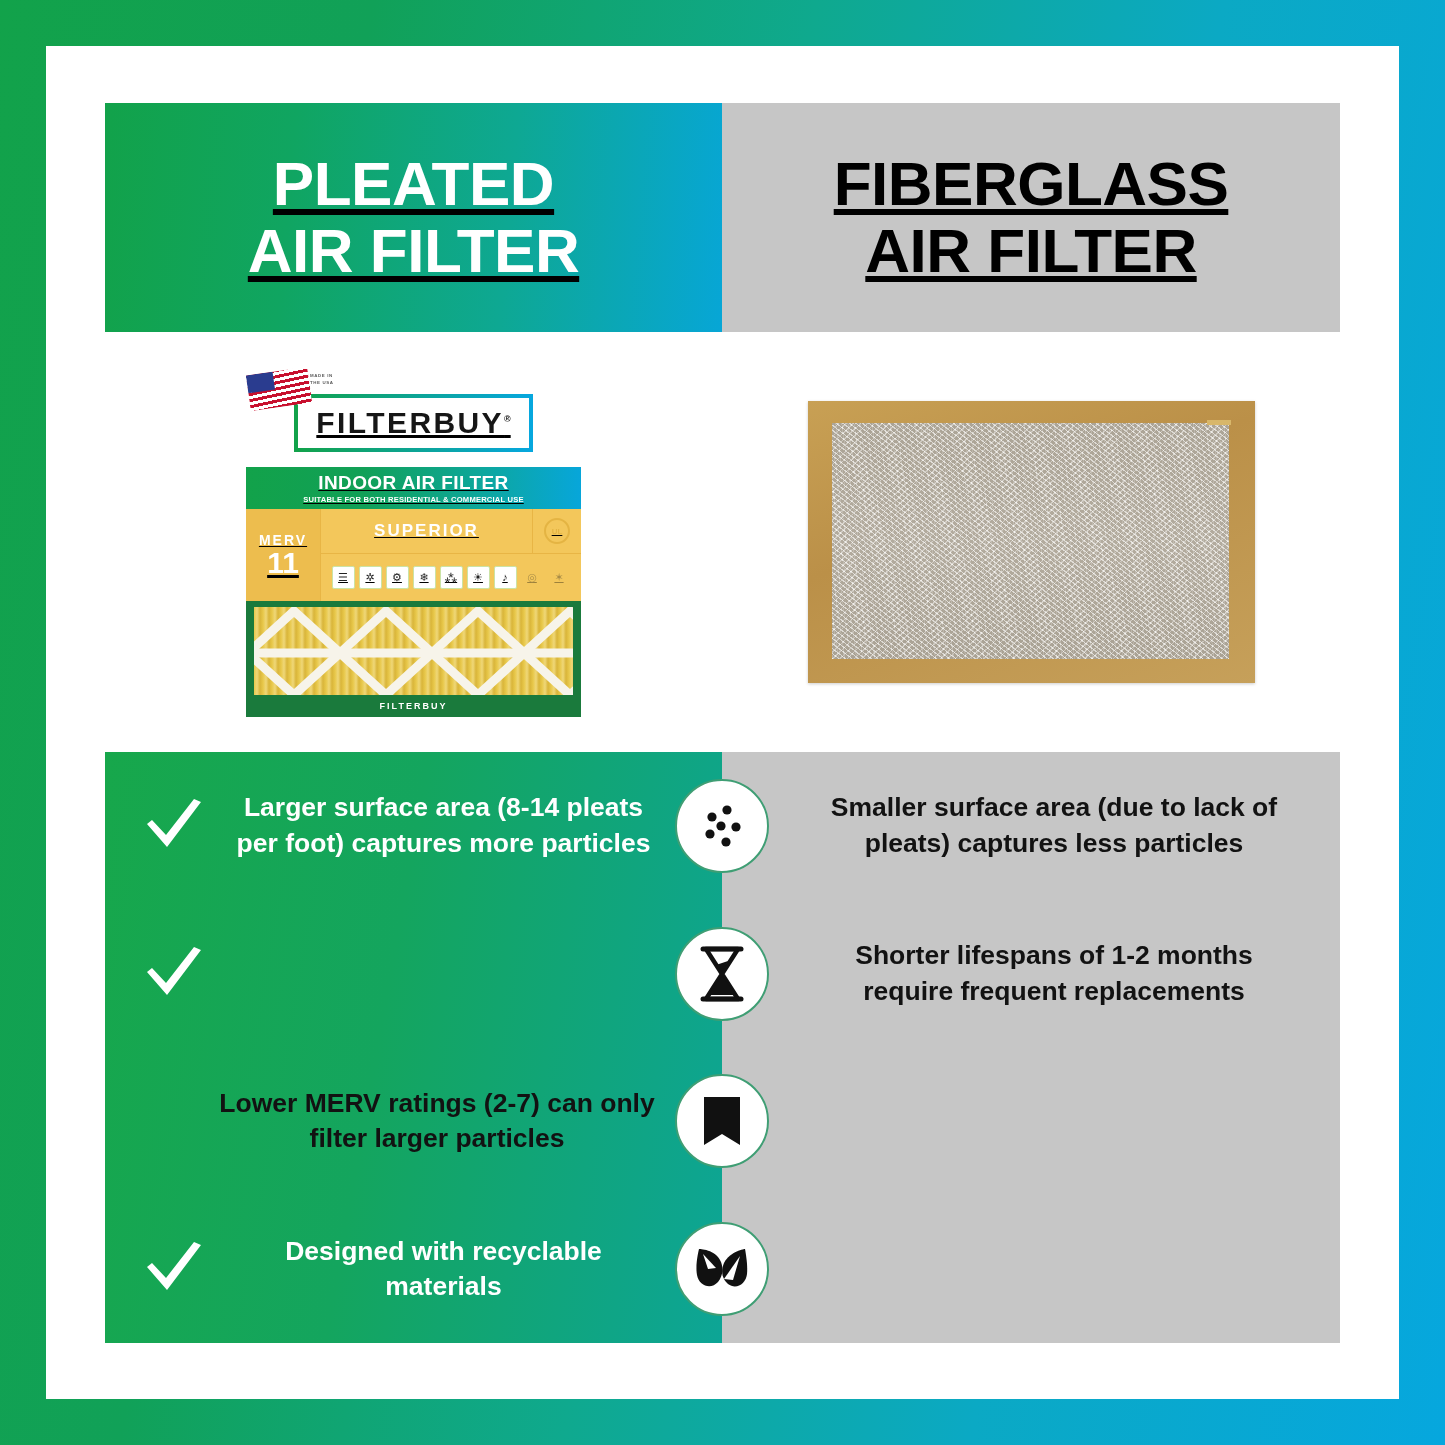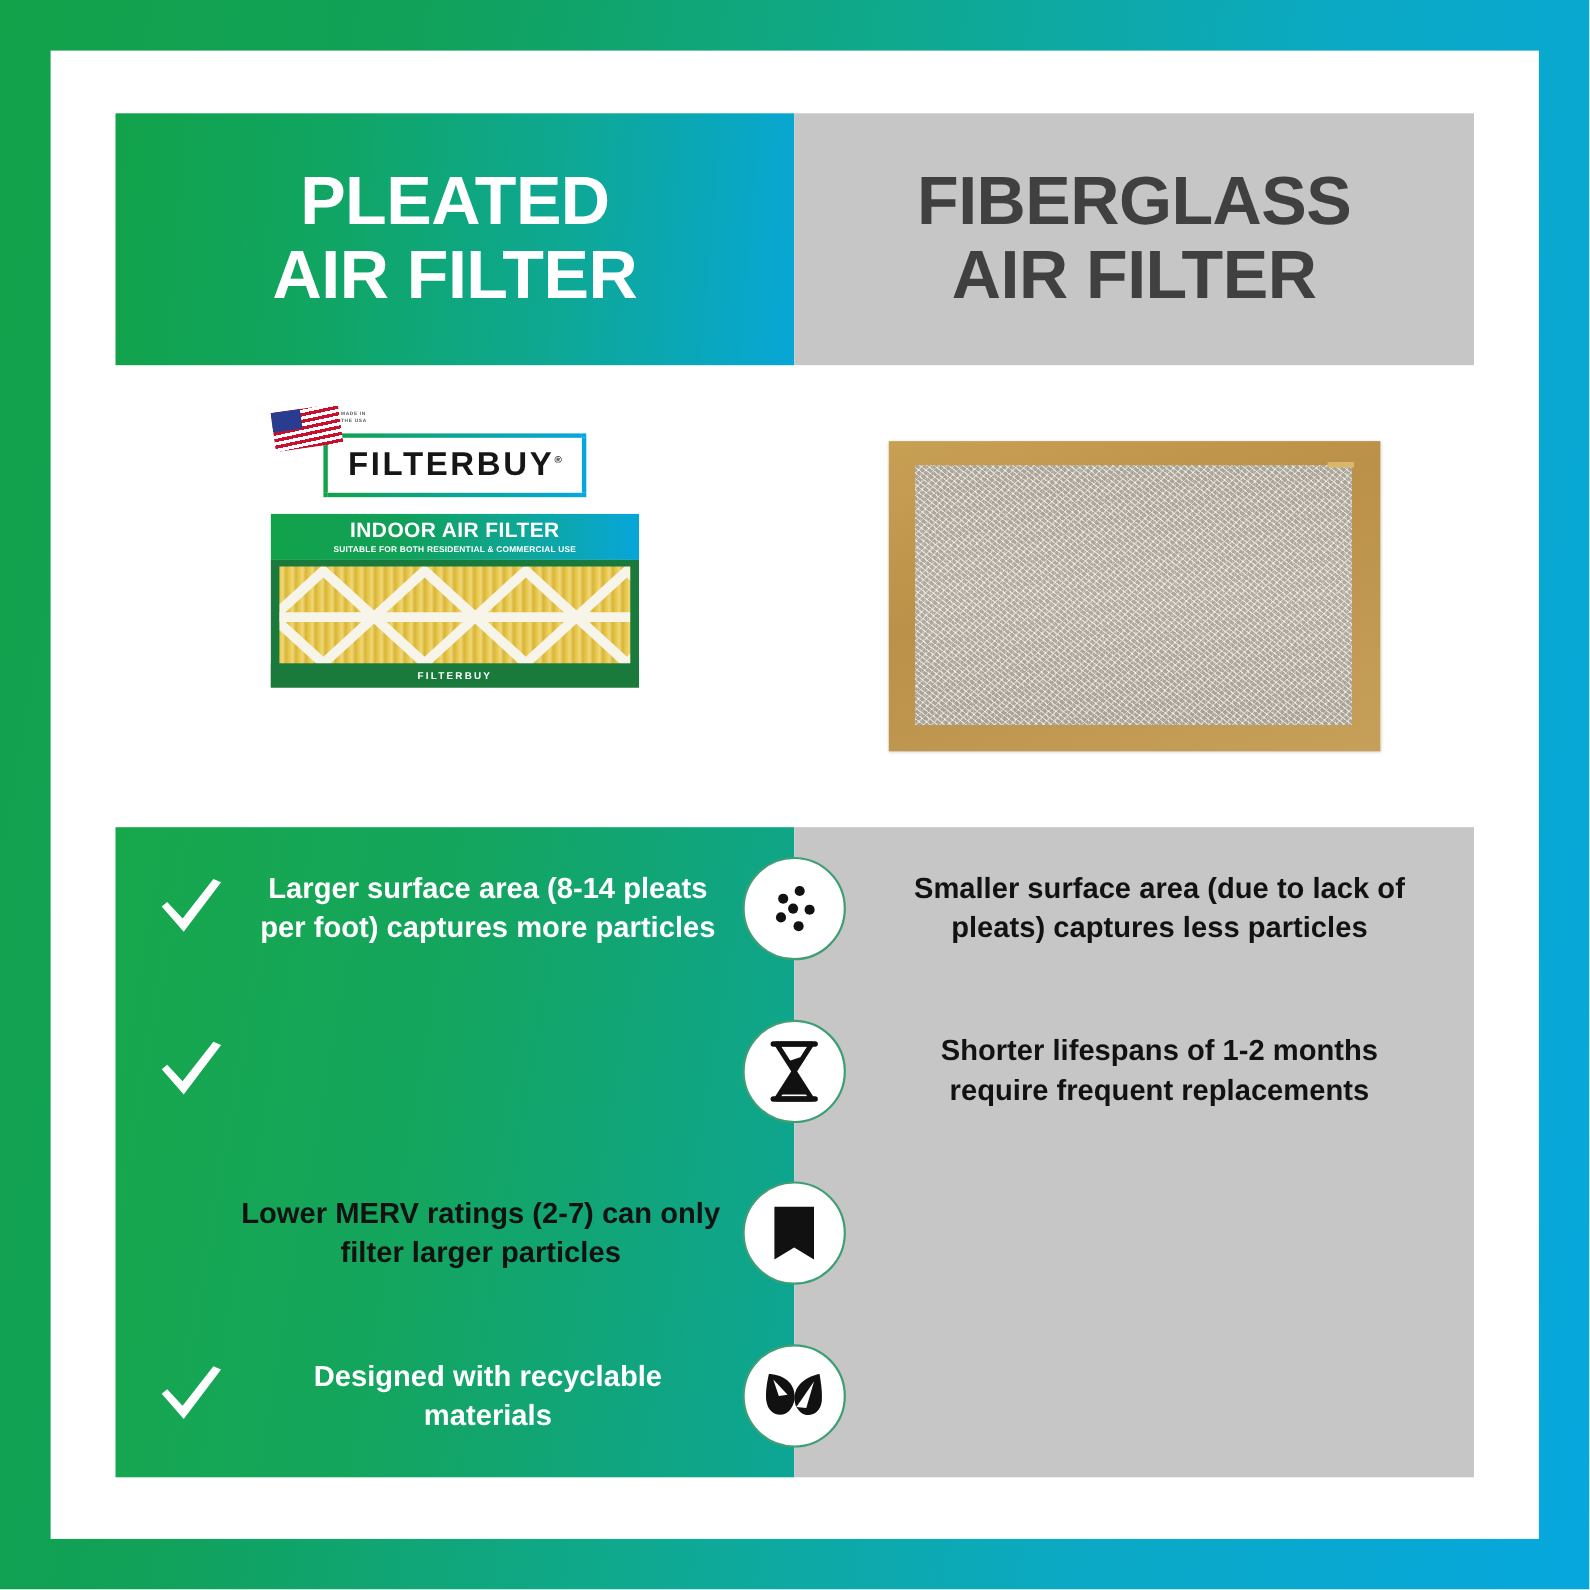--- a/index.html
+++ b/index.html
@@ -29,20 +29,21 @@
     right: 46px;
     bottom: 46px;
     background: #ffffff;
   }
   .content {
     position: absolute;
     left: 105px;
     top: 103px;
     width: 1235px;
     height: 1240px;
+    text-decoration: underline;
   }
 
   
   .header-band {
     display: flex;
     height: 229px;
     width: 100%;
   }
   .header-left {
     width: 617px;
@@ -62,21 +63,21 @@
   }
   .header-title {
     font-weight: bold;
     font-size: 62px;
     line-height: 1.08;
     letter-spacing: -0.5px;
     text-transform: uppercase;
     white-space: pre-line;
   }
   .header-left .header-title { color: #ffffff; }
-  .header-right .header-title { color: #404040; }
+  .header-right .header-title { color: #000000; }
 
   
   .products-row {
     display: flex;
     height: 420px;
     width: 100%;
     background: #ffffff;
   }
   .product-cell {
     width: 617px;
@@ -429,20 +430,45 @@
             <div class="fb-logo-box">
               <div class="fb-logo-text"><span>FILTERBUY</span><sup>®</sup></div>
             </div>
           </div>
 
           <div class="fb-band">
             <div class="fb-band-title">INDOOR AIR FILTER</div>
             <div class="fb-band-sub">SUITABLE FOR BOTH RESIDENTIAL &amp; COMMERCIAL USE</div>
           </div>
 
+          <div class="fb-mid">
+            <div class="fb-merv">
+              <div class="fb-merv-label">MERV</div>
+              <div class="fb-merv-num">11</div>
+            </div>
+            <div class="fb-mid-right">
+              <div class="fb-superior-row">
+                <div class="fb-superior">SUPERIOR</div>
+                <div class="fb-ul">
+                  <div class="fb-ul-mark">UL</div>
+                </div>
+              </div>
+              <div class="fb-icon-row">
+                <div class="fb-icon">☰</div>
+                <div class="fb-icon">✲</div>
+                <div class="fb-icon">⚙</div>
+                <div class="fb-icon">❄</div>
+                <div class="fb-icon">⁂</div>
+                <div class="fb-icon">☀</div>
+                <div class="fb-icon">♪</div>
+                <div class="fb-icon ghost">◎</div>
+                <div class="fb-icon ghost">✶</div>
+              </div>
+            </div>
+          </div>
 
           <div class="fb-pleat">
             <div class="fb-pleat-inner">
               <svg class="fb-mesh" viewBox="0 0 319 92" preserveAspectRatio="none">
                 <g fill="none" stroke="#f7f4ea" stroke-width="9">
                   <path d="M-6 46 L40 4 L86 46 L40 88 Z"></path>
                   <path d="M86 46 L132 4 L178 46 L132 88 Z"></path>
                   <path d="M178 46 L224 4 L270 46 L224 88 Z"></path>
                   <path d="M270 46 L316 4 L362 46 L316 88 Z"></path>
                   <path d="M-6 46 L325 46"></path>

